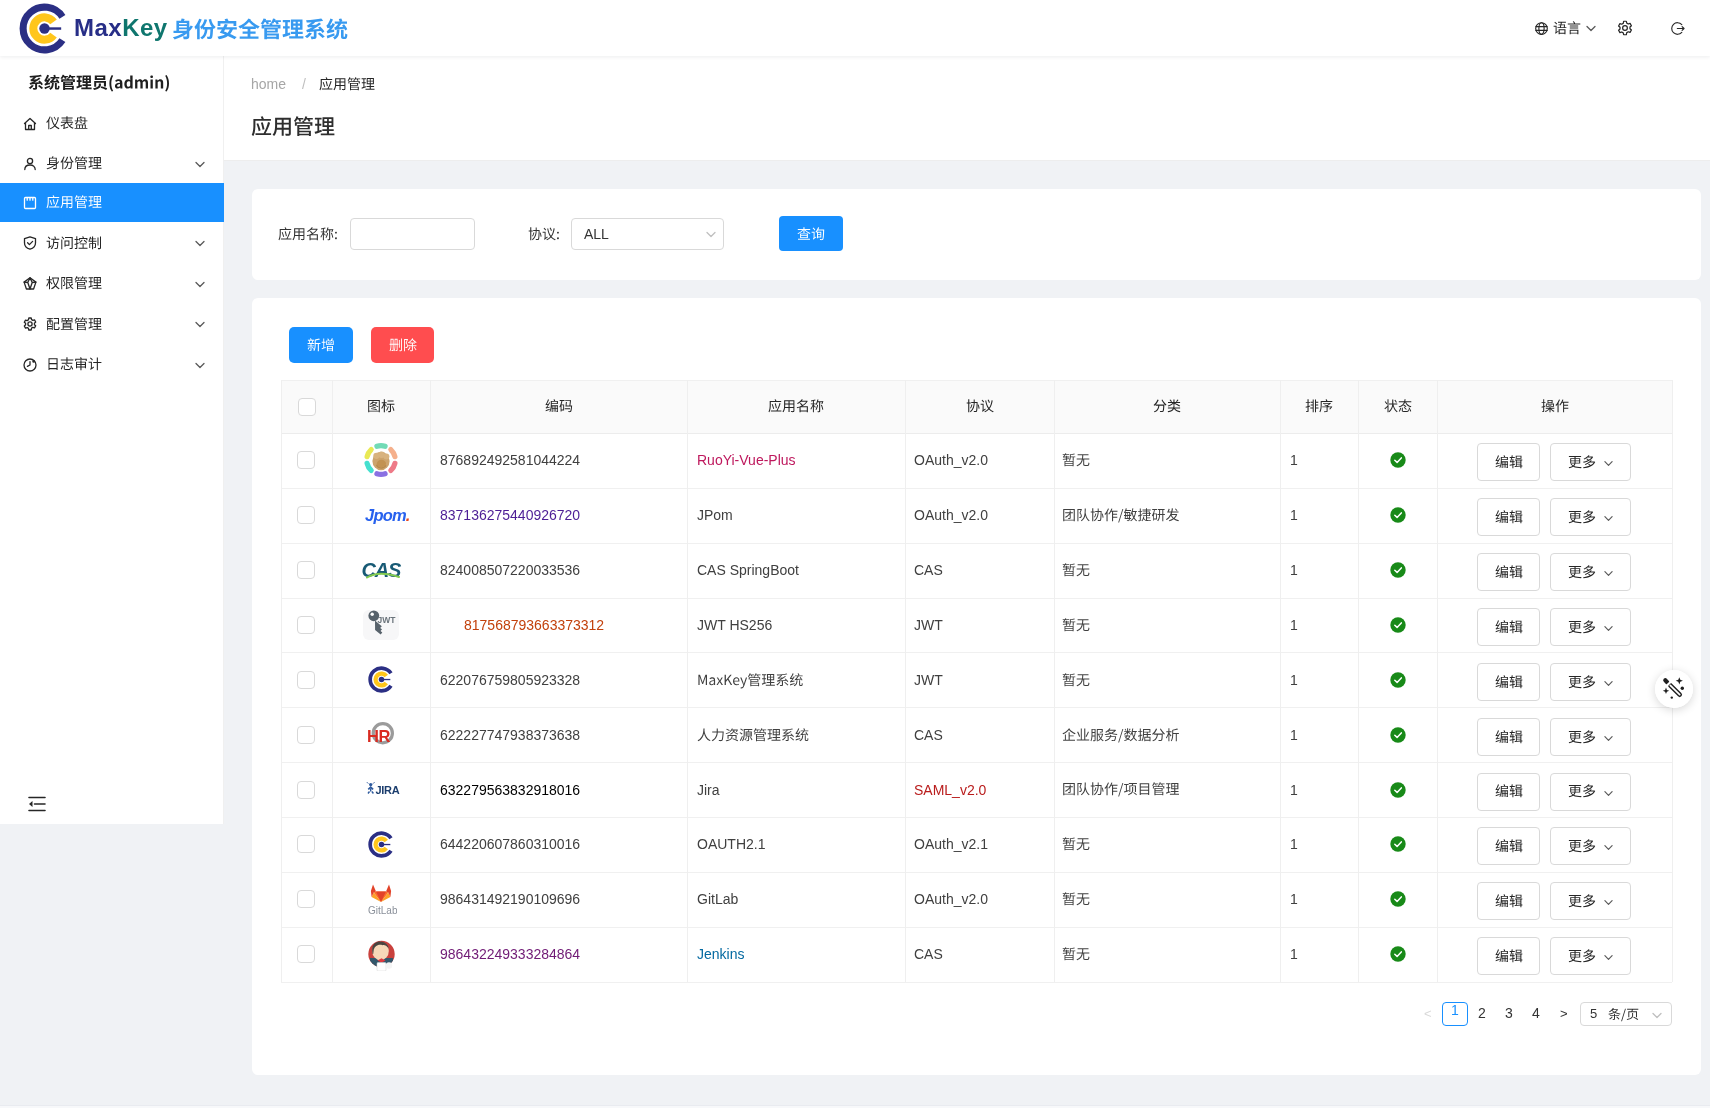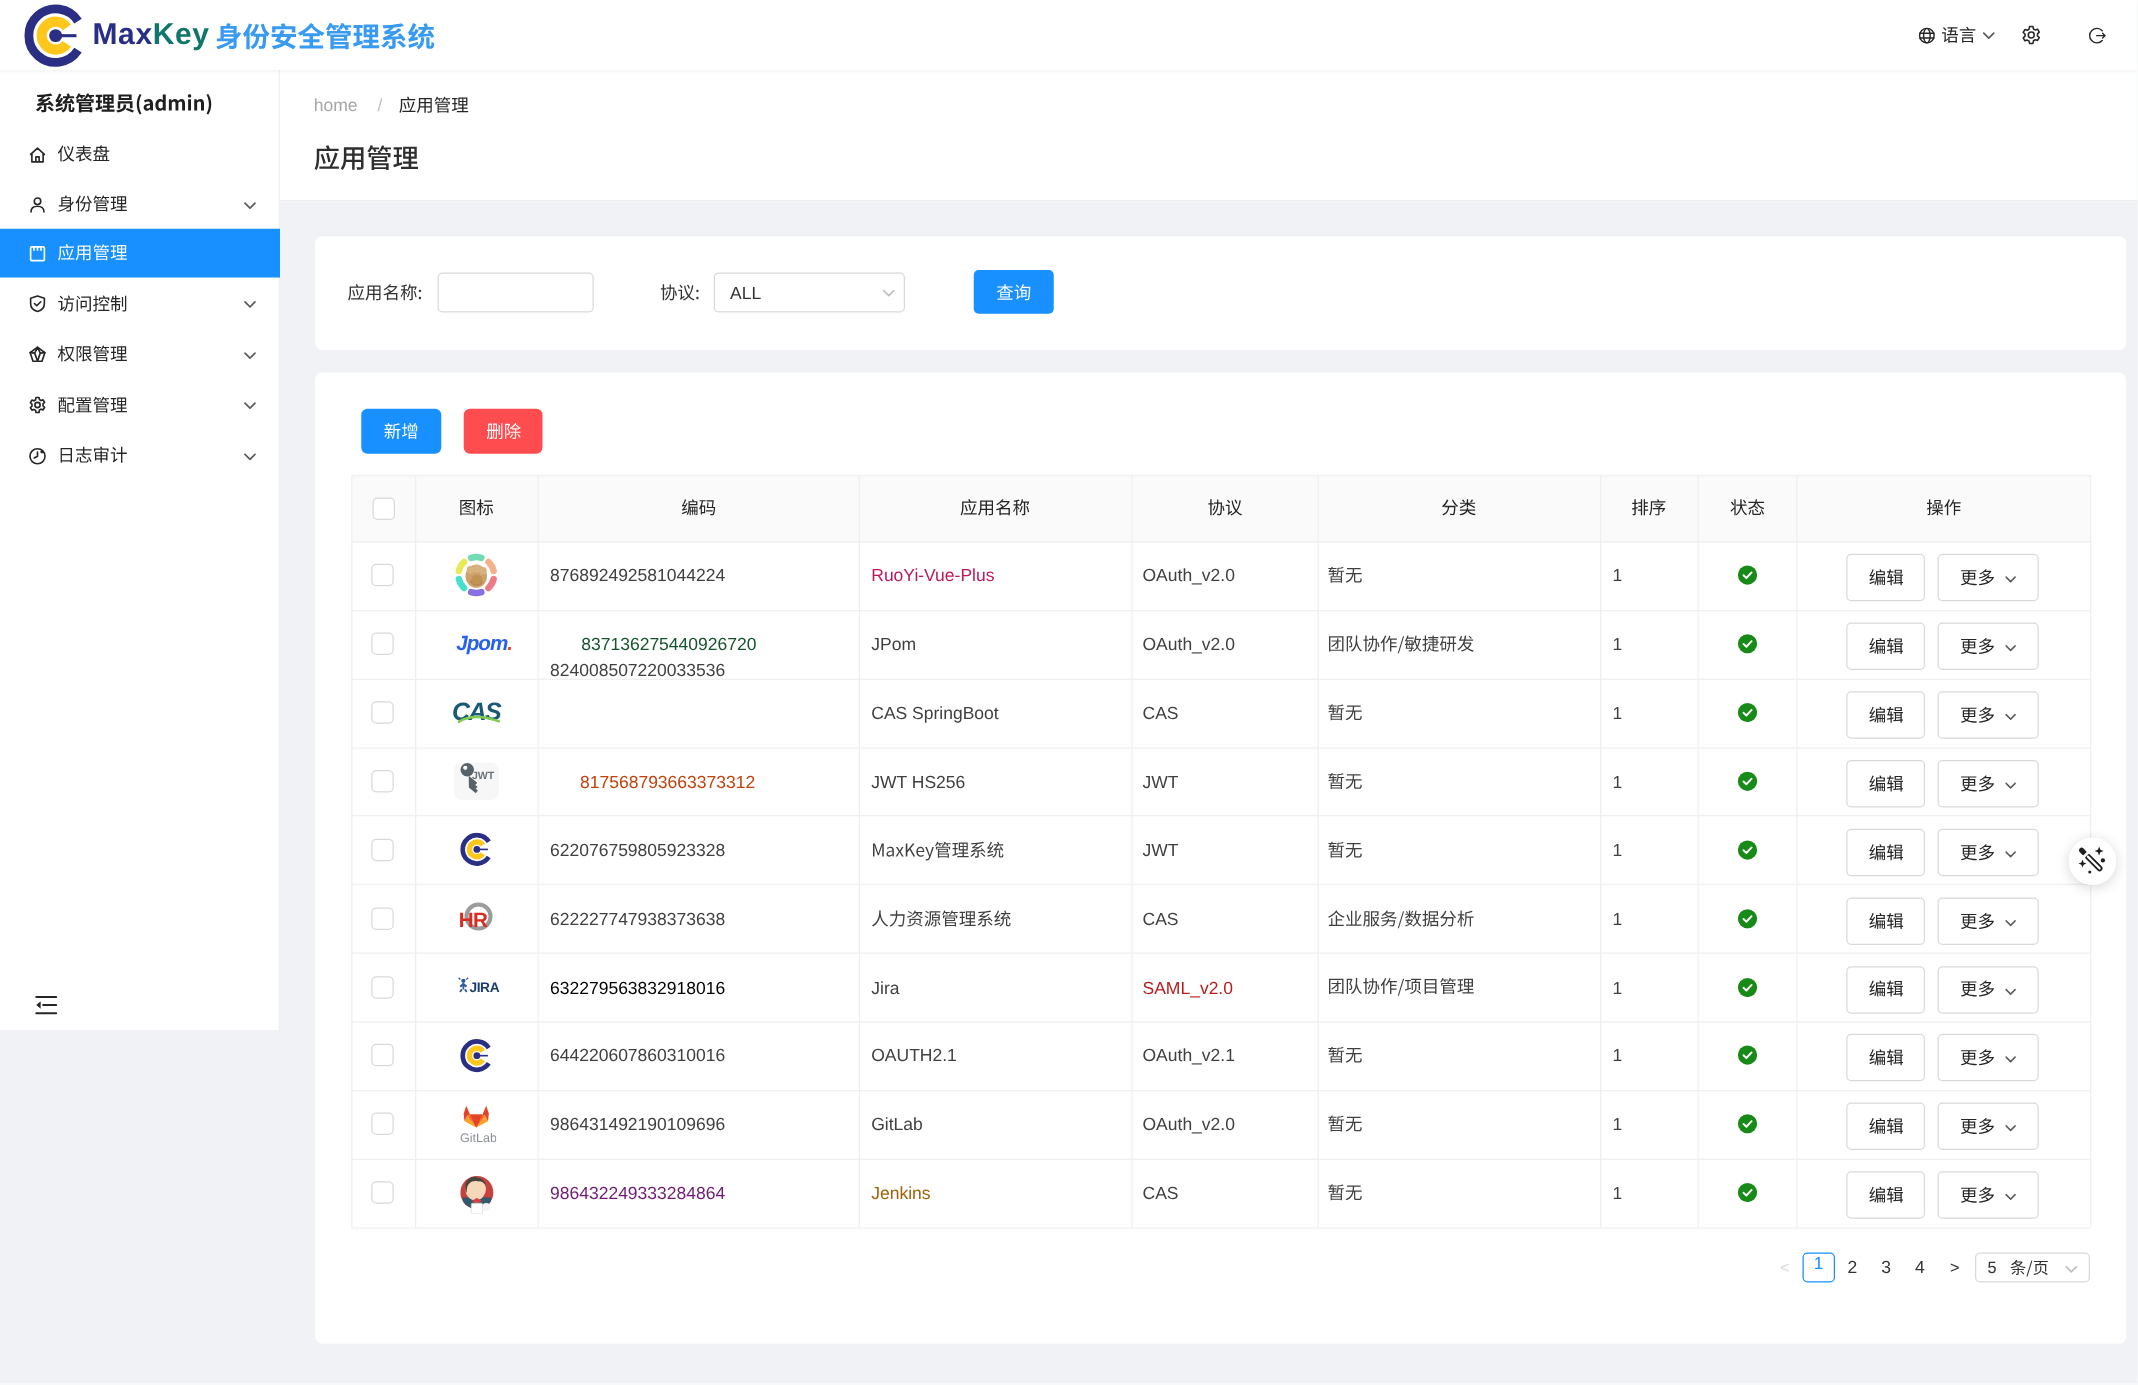--- a/index.html
+++ b/index.html
@@ -250,21 +250,21 @@
   </svg>
 <div class="abs" style="left:1550px;top:443px;width:81px;height:38px;background:#fff;border:1px solid #d9d9d9;border-radius:4px"></div>
 <svg class="abs" style="left:1568.0px;top:451.3px" width="30" height="21" viewBox="0 -16.10 30 21">
     <path fill="#262626" d="M3.5 -3.3 2.6 -3C3.1 -2.2 3.7 -1.5 4.4 -1C3.5 -0.5 2.3 -0.1 0.7 0.2C0.9 0.4 1.2 0.9 1.3 1.1C3.1 0.7 4.4 0.2 5.3 -0.4C7.3 0.6 9.9 1 13.1 1.1C13.2 0.7 13.4 0.3 13.6 0C10.4 -0 8 -0.3 6.2 -1.1C6.9 -1.8 7.3 -2.6 7.5 -3.5H12.2V-8.9H7.6V-10.1H13.1V-11H0.9V-10.1H6.5V-8.9H2.2V-3.5H6.4C6.2 -2.8 5.9 -2.2 5.2 -1.6C4.6 -2 4 -2.6 3.5 -3.3ZM3.2 -5.8H6.5V-5.2C6.5 -4.9 6.5 -4.6 6.5 -4.3H3.2ZM7.6 -4.3C7.6 -4.6 7.6 -4.9 7.6 -5.2V-5.8H11.2V-4.3ZM3.2 -8H6.5V-6.6H3.2ZM7.6 -8H11.2V-6.6H7.6Z M20.4 -11.8C19.5 -10.6 17.8 -9.3 15.6 -8.3C15.8 -8.1 16.1 -7.8 16.3 -7.6C17.6 -8.2 18.6 -8.8 19.6 -9.6H23.5C22.8 -8.7 21.8 -8 20.7 -7.3C20.2 -7.8 19.5 -8.2 18.9 -8.6L18.2 -8C18.7 -7.7 19.3 -7.3 19.8 -6.8C18.3 -6.1 16.7 -5.6 15.1 -5.3C15.3 -5.1 15.5 -4.7 15.6 -4.4C19.2 -5.2 23.4 -7 25.1 -10.2L24.5 -10.6L24.3 -10.5H20.6C21 -10.9 21.3 -11.2 21.5 -11.5ZM22.7 -6.9C21.7 -5.5 19.6 -4 16.8 -2.9C17 -2.7 17.3 -2.4 17.5 -2.1C19.2 -2.8 20.7 -3.7 21.8 -4.6H25.7C25 -3.6 24 -2.7 22.7 -2C22.2 -2.5 21.6 -3 21 -3.4L20.1 -2.9C20.7 -2.5 21.3 -1.9 21.8 -1.5C19.8 -0.6 17.4 -0.1 15.1 0.1C15.2 0.4 15.4 0.9 15.5 1.1C20.5 0.6 25.3 -1.1 27.2 -5.2L26.5 -5.7L26.3 -5.6H22.9C23.2 -6 23.5 -6.3 23.8 -6.7Z"></path>
   </svg>
 <svg class="abs" style="left:1604px;top:460px;" width="9" height="7" viewBox="0 0 10 7" fill="none">
     <path d="M1 1.5 L5 5.5 L9 1.5" stroke="#595959" stroke-width="1.3" stroke-linecap="round" stroke-linejoin="round" fill="none"></path>
   </svg>
 <div class="abs" style="left:297px;top:506px;width:18px;height:18px;background:#fff;border:1px solid #d9d9d9;border-radius:4px"></div>
 <div class="abs" style="left:365.0px;top:504.3px;width:40px;height:22px;font:italic bold 16.5px 'Liberation Sans',sans-serif;color:#2761ee;letter-spacing:-0.8px;line-height:22px;">Jpom<span style="color:#e8491f">.</span></div>
-<div class="abs" style="left:465px;top:507px;font:14px 'Liberation Sans',sans-serif;color:#14532d">837136275440926720</div>
+<div class="abs" style="left:440px;top:507px;font:14px 'Liberation Sans',sans-serif;color:#4c1d95">837136275440926720</div>
 <div class="abs" style="left:697px;top:507px;font:14px 'Liberation Sans',sans-serif;color:#404040">JPom</div>
 <div class="abs" style="left:914px;top:507px;font:14px 'Liberation Sans',sans-serif;color:#404040">OAuth_v2.0</div>
 <svg class="abs" style="left:1062.0px;top:504.2px" width="120" height="21" viewBox="0 -16.10 120 21">
     <path fill="#404040" d="M1.2 -11.1V1.1H2.3V0.5H11.7V1.1H12.8V-11.1ZM2.3 -0.4V-10.2H11.7V-0.4ZM7.7 -9.6V-7.8H3.2V-6.9H7.4C6.2 -5.3 4.5 -3.9 3 -3.1C3.2 -2.9 3.5 -2.6 3.6 -2.4C5 -3.1 6.5 -4.3 7.7 -5.7V-2.4C7.7 -2.2 7.7 -2.2 7.5 -2.2C7.3 -2.2 6.7 -2.2 6 -2.2C6.2 -1.9 6.3 -1.5 6.4 -1.2C7.3 -1.2 7.9 -1.2 8.2 -1.4C8.6 -1.6 8.7 -1.8 8.7 -2.4V-6.9H10.9V-7.8H8.7V-9.6Z M15.4 -11.2V1.1H16.4V-10.2H18.6C18.3 -9.3 17.9 -8.1 17.4 -7.1C18.5 -6 18.8 -5 18.8 -4.2C18.8 -3.8 18.7 -3.4 18.5 -3.3C18.4 -3.2 18.2 -3.2 18 -3.1C17.8 -3.1 17.5 -3.1 17.2 -3.2C17.3 -2.9 17.4 -2.5 17.5 -2.2C17.8 -2.2 18.2 -2.2 18.5 -2.2C18.8 -2.2 19 -2.3 19.2 -2.5C19.7 -2.8 19.8 -3.4 19.8 -4.1C19.8 -5 19.6 -6 18.5 -7.2C19 -8.3 19.5 -9.6 20 -10.8L19.2 -11.2L19.1 -11.2ZM22.7 -11.7C22.7 -7 22.8 -2 18.8 0.4C19.1 0.6 19.4 0.9 19.6 1.1C21.7 -0.2 22.8 -2.3 23.3 -4.6C23.8 -2.7 24.8 -0.2 26.9 1.1C27 0.9 27.3 0.5 27.6 0.3C24.5 -1.7 23.9 -6.1 23.6 -7.5C23.8 -8.9 23.8 -10.3 23.8 -11.7Z M33.4 -6.6C33.2 -5.3 32.7 -4 32.1 -3.1C32.3 -3 32.7 -2.7 32.9 -2.5C33.5 -3.5 34 -5 34.4 -6.5ZM39.7 -6.4C40.1 -5.1 40.5 -3.4 40.6 -2.4L41.6 -2.7C41.5 -3.6 41 -5.3 40.6 -6.6ZM30.2 -11.8V-8.5H28.7V-7.5H30.2V1.1H31.3V-7.5H32.8V-8.5H31.3V-11.8ZM35.7 -11.6V-9.1V-9.1H33.2V-8.1H35.7C35.6 -5.4 35 -2.1 31.9 0.4C32.2 0.6 32.5 0.9 32.7 1.1C36 -1.6 36.6 -5.1 36.7 -8.1H38.6C38.5 -2.6 38.3 -0.7 38 -0.2C37.8 -0 37.7 0 37.4 0C37.1 0 36.4 0 35.6 -0.1C35.8 0.2 35.9 0.6 35.9 1C36.7 1 37.4 1 37.8 1C38.3 0.9 38.6 0.8 38.9 0.4C39.4 -0.2 39.5 -2.3 39.6 -8.6C39.6 -8.7 39.6 -9.1 39.6 -9.1H36.7V-9.1V-11.6Z M49.4 -11.6C48.7 -9.5 47.5 -7.5 46.3 -6.2C46.5 -6 46.9 -5.7 47.1 -5.5C47.8 -6.3 48.5 -7.3 49.1 -8.4H50V1.1H51.1V-2.3H55.3V-3.3H51.1V-5.4H55.1V-6.4H51.1V-8.4H55.5V-9.4H49.6C49.9 -10 50.1 -10.7 50.4 -11.3ZM46 -11.7C45.2 -9.6 43.9 -7.5 42.5 -6.1C42.7 -5.9 43 -5.3 43.1 -5.1C43.6 -5.6 44.1 -6.1 44.5 -6.7V1.1H45.6V-8.4C46.1 -9.3 46.6 -10.4 47 -11.4Z M56.2 2.5H57.1L61.3 -11.1H60.4Z M64.7 -6.7C65.1 -6.2 65.6 -5.5 65.7 -5.1L66.4 -5.4C66.2 -5.9 65.8 -6.6 65.3 -7ZM63.8 -11.8C63.4 -10.2 62.7 -8.6 61.9 -7.5C62.1 -7.4 62.5 -7.1 62.7 -6.9C62.9 -7.2 63.1 -7.4 63.3 -7.7C63.2 -6.9 63.1 -6 63 -5.1H62V-4.2H63C62.8 -3 62.7 -1.9 62.6 -1.1H66.9C66.8 -0.5 66.7 -0.2 66.6 -0.1C66.5 0.1 66.4 0.1 66.2 0.1C65.9 0.1 65.4 0.1 64.8 0.1C64.9 0.3 65 0.7 65.1 1C65.6 1 66.2 1.1 66.6 1C67 1 67.2 0.8 67.5 0.5C67.6 0.3 67.8 -0.2 67.9 -1.1H69.1V-2H68C68 -2.6 68.1 -3.3 68.1 -4.2H69.2V-5.1H68.1L68.2 -7.5C68.2 -7.6 68.2 -8 68.2 -8H63.4C63.6 -8.4 63.8 -8.8 64 -9.2H69V-10.2H64.4C64.5 -10.6 64.7 -11.1 64.8 -11.6ZM64.5 -3.7C65 -3.2 65.5 -2.5 65.7 -2H63.7L63.9 -4.2H67.1C67.1 -3.3 67.1 -2.6 67 -2H65.7L66.4 -2.3C66.2 -2.8 65.7 -3.6 65.2 -4ZM67.2 -5.1H64L64.2 -7.1H67.3ZM70.5 -8.1H73.1C72.8 -6.3 72.4 -4.8 71.8 -3.5C71.2 -4.8 70.8 -6.4 70.5 -8.1ZM70.4 -11.8C70 -9.5 69.4 -7.3 68.3 -5.8C68.6 -5.7 69 -5.3 69.1 -5.2C69.4 -5.5 69.7 -6 69.9 -6.5C70.2 -5 70.7 -3.6 71.2 -2.4C70.5 -1.3 69.6 -0.4 68.3 0.3C68.5 0.5 68.9 0.9 69 1.1C70.1 0.4 71 -0.4 71.8 -1.5C72.4 -0.4 73.3 0.5 74.3 1.1C74.5 0.9 74.8 0.5 75 0.3C73.9 -0.3 73.1 -1.3 72.4 -2.4C73.2 -4 73.7 -5.8 74.1 -8.1H74.8V-9.1H70.8C71 -9.9 71.2 -10.7 71.4 -11.6Z M81.3 -3.7C81 -1.9 80.5 -0.4 79.4 0.6C79.6 0.7 80 1 80.2 1.2C80.8 0.6 81.3 -0.2 81.6 -1.1C82.6 0.6 84.1 1 86.3 1H88.7C88.7 0.7 88.9 0.3 89 0.1C88.5 0.1 86.6 0.1 86.3 0.1C85.8 0.1 85.4 0.1 85 0V-1.9H88.2V-2.7H85V-4H88V-6H89V-6.8H88V-8.7H85V-9.6H88.7V-10.5H85V-11.8H84V-10.5H80.5V-9.6H84V-8.7H81.1V-7.9H84V-6.8H80.3V-6H84V-4.8H81.1V-4H84V-0.2C83.1 -0.5 82.4 -1.1 82 -2.2C82.1 -2.6 82.2 -3.1 82.3 -3.6ZM87.1 -6V-4.8H85V-6ZM87.1 -6.8H85V-7.9H87.1ZM77.8 -11.7V-8.9H76.1V-8H77.8V-5.1L75.9 -4.5L76.1 -3.5L77.8 -4V-0.1C77.8 0.1 77.8 0.2 77.6 0.2C77.4 0.2 76.9 0.2 76.3 0.1C76.4 0.4 76.5 0.9 76.6 1.1C77.5 1.1 78 1.1 78.3 0.9C78.7 0.8 78.8 0.5 78.8 -0.1V-4.4L80.3 -4.9L80.2 -5.8L78.8 -5.4V-8H80.3V-8.9H78.8V-11.7Z M100.3 -10V-6H98.1V-10ZM95.5 -6V-5H97C97 -3.1 96.7 -0.9 95.2 0.6C95.5 0.7 95.9 1 96.1 1.2C97.6 -0.5 98 -2.8 98 -5H100.3V1.1H101.3V-5H102.9V-6H101.3V-10H102.6V-11H95.9V-10H97.1V-6ZM90.2 -11V-10H92C91.6 -7.9 90.9 -5.9 89.9 -4.6C90.1 -4.3 90.3 -3.7 90.4 -3.5C90.7 -3.8 90.9 -4.2 91.2 -4.6V0.5H92V-0.6H94.9V-6.7H92.1C92.4 -7.7 92.7 -8.9 92.9 -10H95.1V-11ZM92 -5.8H94V-1.6H92Z M112.9 -11.1C113.5 -10.4 114.3 -9.5 114.7 -9L115.5 -9.6C115.1 -10.1 114.3 -10.9 113.7 -11.6ZM105.5 -7.3C105.6 -7.5 106.1 -7.6 107 -7.6H109C108 -4.6 106.5 -2.4 103.9 -0.8C104.2 -0.6 104.6 -0.2 104.7 0C106.5 -1.1 107.8 -2.5 108.8 -4.3C109.4 -3.2 110.1 -2.3 110.9 -1.5C109.7 -0.7 108.3 -0.1 106.8 0.3C107 0.5 107.3 0.9 107.4 1.1C109 0.7 110.5 0.1 111.7 -0.9C113 0.1 114.5 0.8 116.3 1.2C116.5 0.9 116.8 0.4 117 0.2C115.3 -0.1 113.8 -0.7 112.6 -1.5C113.8 -2.6 114.7 -4 115.3 -5.8L114.6 -6.1L114.4 -6.1H109.7C109.8 -6.5 110 -7 110.2 -7.6H116.5L116.5 -8.6H110.4C110.7 -9.5 110.9 -10.5 111 -11.6L109.8 -11.8C109.7 -10.7 109.5 -9.6 109.2 -8.6H106.7C107.1 -9.3 107.5 -10.2 107.7 -11.2L106.6 -11.4C106.4 -10.3 105.8 -9.2 105.7 -8.9C105.5 -8.6 105.3 -8.4 105.2 -8.3C105.3 -8.1 105.4 -7.5 105.5 -7.3ZM111.7 -2.2C110.8 -3 110 -3.9 109.5 -5.1H113.9C113.4 -3.9 112.6 -3 111.7 -2.2Z"></path>
   </svg>
 <div class="abs" style="left:1290px;top:507px;font:14px 'Liberation Sans',sans-serif;color:#404040">1</div>
 <svg class="abs" style="left:1389.5px;top:507.275px;" width="16" height="16" viewBox="0 0 16 16" fill="none">
     <circle cx="8" cy="8" r="7.7" fill="#188a18"></circle>
     <path d="M4.8 8.2 L7.1 10.4 L11.3 5.9" stroke="#fff" stroke-width="1.5" stroke-linecap="round" stroke-linejoin="round" fill="none"></path>
   </svg>
@@ -277,21 +277,21 @@
     <path fill="#262626" d="M3.5 -3.3 2.6 -3C3.1 -2.2 3.7 -1.5 4.4 -1C3.5 -0.5 2.3 -0.1 0.7 0.2C0.9 0.4 1.2 0.9 1.3 1.1C3.1 0.7 4.4 0.2 5.3 -0.4C7.3 0.6 9.9 1 13.1 1.1C13.2 0.7 13.4 0.3 13.6 0C10.4 -0 8 -0.3 6.2 -1.1C6.9 -1.8 7.3 -2.6 7.5 -3.5H12.2V-8.9H7.6V-10.1H13.1V-11H0.9V-10.1H6.5V-8.9H2.2V-3.5H6.4C6.2 -2.8 5.9 -2.2 5.2 -1.6C4.6 -2 4 -2.6 3.5 -3.3ZM3.2 -5.8H6.5V-5.2C6.5 -4.9 6.5 -4.6 6.5 -4.3H3.2ZM7.6 -4.3C7.6 -4.6 7.6 -4.9 7.6 -5.2V-5.8H11.2V-4.3ZM3.2 -8H6.5V-6.6H3.2ZM7.6 -8H11.2V-6.6H7.6Z M20.4 -11.8C19.5 -10.6 17.8 -9.3 15.6 -8.3C15.8 -8.1 16.1 -7.8 16.3 -7.6C17.6 -8.2 18.6 -8.8 19.6 -9.6H23.5C22.8 -8.7 21.8 -8 20.7 -7.3C20.2 -7.8 19.5 -8.2 18.9 -8.6L18.2 -8C18.7 -7.7 19.3 -7.3 19.8 -6.8C18.3 -6.1 16.7 -5.6 15.1 -5.3C15.3 -5.1 15.5 -4.7 15.6 -4.4C19.2 -5.2 23.4 -7 25.1 -10.2L24.5 -10.6L24.3 -10.5H20.6C21 -10.9 21.3 -11.2 21.5 -11.5ZM22.7 -6.9C21.7 -5.5 19.6 -4 16.8 -2.9C17 -2.7 17.3 -2.4 17.5 -2.1C19.2 -2.8 20.7 -3.7 21.8 -4.6H25.7C25 -3.6 24 -2.7 22.7 -2C22.2 -2.5 21.6 -3 21 -3.4L20.1 -2.9C20.7 -2.5 21.3 -1.9 21.8 -1.5C19.8 -0.6 17.4 -0.1 15.1 0.1C15.2 0.4 15.4 0.9 15.5 1.1C20.5 0.6 25.3 -1.1 27.2 -5.2L26.5 -5.7L26.3 -5.6H22.9C23.2 -6 23.5 -6.3 23.8 -6.7Z"></path>
   </svg>
 <svg class="abs" style="left:1604px;top:515px;" width="9" height="7" viewBox="0 0 10 7" fill="none">
     <path d="M1 1.5 L5 5.5 L9 1.5" stroke="#595959" stroke-width="1.3" stroke-linecap="round" stroke-linejoin="round" fill="none"></path>
   </svg>
 <div class="abs" style="left:297px;top:561px;width:18px;height:18px;background:#fff;border:1px solid #d9d9d9;border-radius:4px"></div>
 <div class="abs" style="left:361.5px;top:557.1px;width:44px;height:26px;font:italic bold 20px 'Liberation Sans',sans-serif;color:#185a75;letter-spacing:-1.2px;line-height:26px;">CAS</div>
 <svg class="abs" style="left:365.5px;top:570.625px;" width="36" height="9" viewBox="0 0 36 9" fill="none">
     <path d="M1 6.5 C9 1.5 20 1.5 33 6" stroke="#83ca4e" stroke-width="2" fill="none" stroke-linecap="round"></path>
   </svg>
-<div class="abs" style="left:440px;top:528px;font:14px 'Liberation Sans',sans-serif;color:#404040">824008507220033536</div>
+<div class="abs" style="left:440px;top:562px;font:14px 'Liberation Sans',sans-serif;color:#404040">824008507220033536</div>
 <div class="abs" style="left:697px;top:562px;font:14px 'Liberation Sans',sans-serif;color:#404040">CAS SpringBoot</div>
 <div class="abs" style="left:914px;top:562px;font:14px 'Liberation Sans',sans-serif;color:#404040">CAS</div>
 <svg class="abs" style="left:1062.0px;top:559.0px" width="30" height="21" viewBox="0 -16.10 30 21">
     <path fill="#404040" d="M7.9 -10.8V-8.7C7.9 -7.6 7.8 -6.1 6.9 -4.9C7.1 -4.8 7.5 -4.6 7.7 -4.4C8.5 -5.3 8.7 -6.6 8.8 -7.8H10.7V-4.4H11.7V-7.8H13.3V-8.6H8.8V-8.7V-10.1C10.3 -10.2 11.8 -10.4 12.9 -10.8L12.3 -11.6C11.3 -11.2 9.5 -10.9 7.9 -10.8ZM3.4 -1.4H10.6V-0.2H3.4ZM3.4 -2.1V-3.3H10.6V-2.1ZM2.5 -4.1V1.1H3.4V0.6H10.6V1.1H11.6V-4.1ZM0.8 -6.2 0.9 -5.3 4.1 -5.7V-4.4H5.1V-5.8L7.2 -6L7.2 -6.8L5.1 -6.6V-7.6H7.3V-8.5H5.1V-9.4H4.1V-8.5H2.3C2.6 -8.9 3 -9.5 3.4 -10H7.2V-10.8H3.9L4.3 -11.5L3.3 -11.8C3.1 -11.5 3 -11.1 2.8 -10.8H0.7V-10H2.3C2 -9.5 1.8 -9.2 1.6 -9C1.4 -8.7 1.1 -8.5 0.9 -8.4C1 -8.1 1.2 -7.7 1.2 -7.4C1.4 -7.6 1.8 -7.6 2.4 -7.6H4.1V-6.5Z M15.6 -10.8V-9.8H20.2C20.2 -8.8 20.2 -7.7 20 -6.7H14.7V-5.7H19.8C19.2 -3.2 17.9 -1 14.5 0.3C14.8 0.5 15.1 0.9 15.3 1.1C18.9 -0.3 20.3 -2.9 20.9 -5.7H21.2V-0.8C21.2 0.4 21.5 0.8 23 0.8C23.3 0.8 25.3 0.8 25.6 0.8C27 0.8 27.3 0.2 27.4 -2C27.1 -2.1 26.7 -2.3 26.4 -2.5C26.3 -0.6 26.2 -0.2 25.6 -0.2C25.1 -0.2 23.4 -0.2 23.1 -0.2C22.4 -0.2 22.2 -0.3 22.2 -0.8V-5.7H27.3V-6.7H21C21.2 -7.7 21.3 -8.8 21.3 -9.8H26.5V-10.8Z"></path>
   </svg>
 <div class="abs" style="left:1290px;top:562px;font:14px 'Liberation Sans',sans-serif;color:#404040">1</div>
 <svg class="abs" style="left:1389.5px;top:562.125px;" width="16" height="16" viewBox="0 0 16 16" fill="none">
     <circle cx="8" cy="8" r="7.7" fill="#188a18"></circle>
     <path d="M4.8 8.2 L7.1 10.4 L11.3 5.9" stroke="#fff" stroke-width="1.5" stroke-linecap="round" stroke-linejoin="round" fill="none"></path>
   </svg>
@@ -502,21 +502,21 @@
     <g clip-path="url(#jkc)">
       <path d="M5 20 h23 v14 h-23 Z" fill="#33576b"></path>
       <ellipse cx="15.5" cy="13" rx="8.3" ry="9.3" fill="#f6d8b8"></ellipse>
       <path d="M7.2 13 C6.5 5.5 12 3.2 15.5 3.5 C19.5 3.8 23.5 6 23.8 11 C21.5 7.5 19.5 6.8 17.5 7.2 C13 5.8 9 8.5 8.6 13 L8.2 16 L7.6 16 Z" fill="#4a443f"></path>
       <path d="M12.5 22.5 l4 -2.2 4 2.2 -4 2.2 Z" fill="#e03a3e"></path>
     </g>
     <rect x="12" y="24.5" width="9" height="8.5" rx="1" fill="#fff" stroke="#d0d0d0" stroke-width="0.5"></rect>
     <circle cx="24" cy="27.5" r="3.2" fill="#f4f4f4"></circle>
   </svg>
 <div class="abs" style="left:440px;top:946px;font:14px 'Liberation Sans',sans-serif;color:#701a75">986432249333284864</div>
-<div class="abs" style="left:697px;top:946px;font:14px 'Liberation Sans',sans-serif;color:#a16207">Jenkins</div>
+<div class="abs" style="left:697px;top:946px;font:14px 'Liberation Sans',sans-serif;color:#0369a1">Jenkins</div>
 <div class="abs" style="left:914px;top:946px;font:14px 'Liberation Sans',sans-serif;color:#404040">CAS</div>
 <svg class="abs" style="left:1062.0px;top:943.0px" width="30" height="21" viewBox="0 -16.10 30 21">
     <path fill="#404040" d="M7.9 -10.8V-8.7C7.9 -7.6 7.8 -6.1 6.9 -4.9C7.1 -4.8 7.5 -4.6 7.7 -4.4C8.5 -5.3 8.7 -6.6 8.8 -7.8H10.7V-4.4H11.7V-7.8H13.3V-8.6H8.8V-8.7V-10.1C10.3 -10.2 11.8 -10.4 12.9 -10.8L12.3 -11.6C11.3 -11.2 9.5 -10.9 7.9 -10.8ZM3.4 -1.4H10.6V-0.2H3.4ZM3.4 -2.1V-3.3H10.6V-2.1ZM2.5 -4.1V1.1H3.4V0.6H10.6V1.1H11.6V-4.1ZM0.8 -6.2 0.9 -5.3 4.1 -5.7V-4.4H5.1V-5.8L7.2 -6L7.2 -6.8L5.1 -6.6V-7.6H7.3V-8.5H5.1V-9.4H4.1V-8.5H2.3C2.6 -8.9 3 -9.5 3.4 -10H7.2V-10.8H3.9L4.3 -11.5L3.3 -11.8C3.1 -11.5 3 -11.1 2.8 -10.8H0.7V-10H2.3C2 -9.5 1.8 -9.2 1.6 -9C1.4 -8.7 1.1 -8.5 0.9 -8.4C1 -8.1 1.2 -7.7 1.2 -7.4C1.4 -7.6 1.8 -7.6 2.4 -7.6H4.1V-6.5Z M15.6 -10.8V-9.8H20.2C20.2 -8.8 20.2 -7.7 20 -6.7H14.7V-5.7H19.8C19.2 -3.2 17.9 -1 14.5 0.3C14.8 0.5 15.1 0.9 15.3 1.1C18.9 -0.3 20.3 -2.9 20.9 -5.7H21.2V-0.8C21.2 0.4 21.5 0.8 23 0.8C23.3 0.8 25.3 0.8 25.6 0.8C27 0.8 27.3 0.2 27.4 -2C27.1 -2.1 26.7 -2.3 26.4 -2.5C26.3 -0.6 26.2 -0.2 25.6 -0.2C25.1 -0.2 23.4 -0.2 23.1 -0.2C22.4 -0.2 22.2 -0.3 22.2 -0.8V-5.7H27.3V-6.7H21C21.2 -7.7 21.3 -8.8 21.3 -9.8H26.5V-10.8Z"></path>
   </svg>
 <div class="abs" style="left:1290px;top:946px;font:14px 'Liberation Sans',sans-serif;color:#404040">1</div>
 <svg class="abs" style="left:1389.5px;top:946.075px;" width="16" height="16" viewBox="0 0 16 16" fill="none">
     <circle cx="8" cy="8" r="7.7" fill="#188a18"></circle>
     <path d="M4.8 8.2 L7.1 10.4 L11.3 5.9" stroke="#fff" stroke-width="1.5" stroke-linecap="round" stroke-linejoin="round" fill="none"></path>
   </svg>
 <div class="abs" style="left:1477px;top:937px;width:63px;height:38px;background:#fff;border:1px solid #d9d9d9;border-radius:4px"></div>

